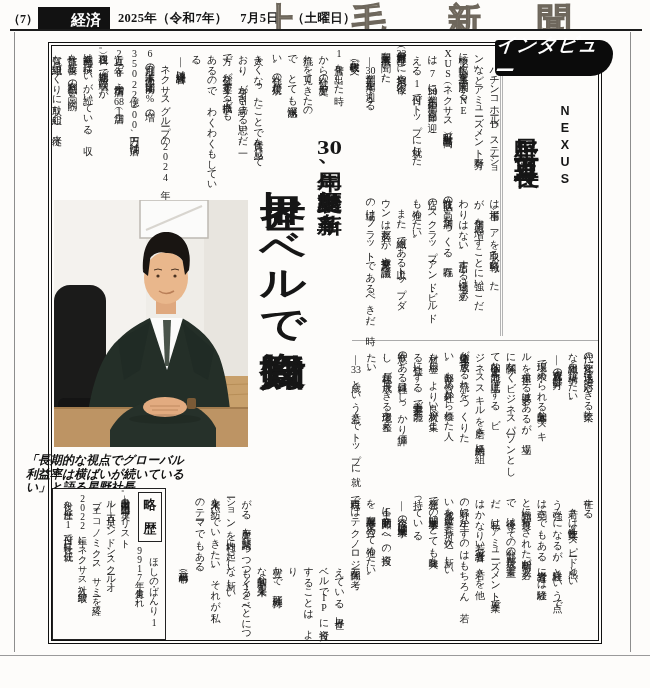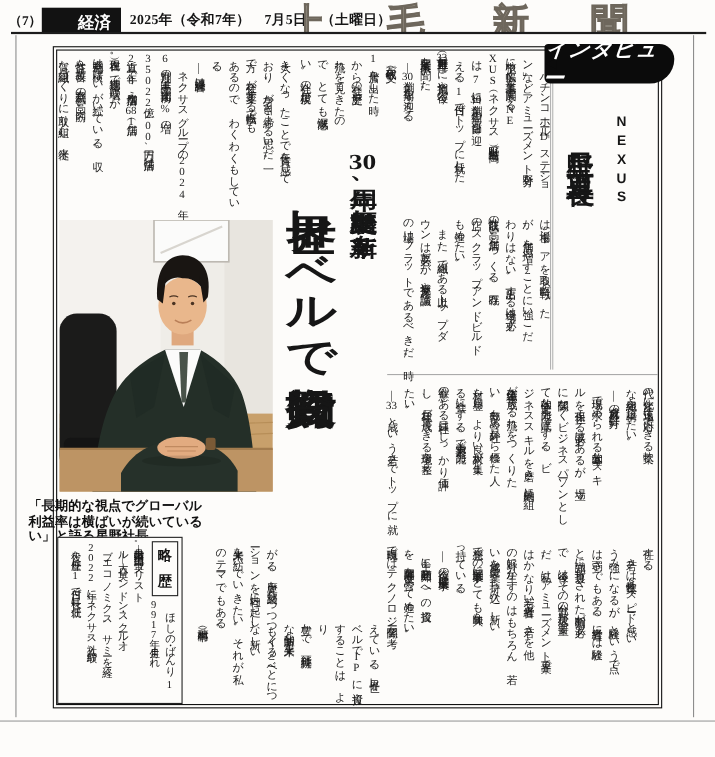--- a/index.html
+++ b/index.html
@@ -52,21 +52,21 @@
          border-right:1px solid #b3b3b3;}
   .namerule{position:absolute;left:352px;top:340px;width:246px;height:1px;background:#aaa;}
   
   .h-sub{position:absolute;left:313px;top:138px;writing-mode:vertical-rl;font-size:25px;font-weight:bold;
          transform:scaleY(.78);transform-origin:top center;letter-spacing:0;}
   .h-main{position:absolute;left:252px;top:168px;writing-mode:vertical-rl;font-size:46px;font-weight:bold;
          transform:scaleY(.78);transform-origin:top center;letter-spacing:-1px;}
   
   .photo{position:absolute;left:54px;top:200px;width:194px;height:247px;}
   .caption{position:absolute;left:26px;top:454px;width:160px;font-family:"Liberation Sans",sans-serif;
-         font-size:12px;font-weight:bold;line-height:13.6px;color:#111;}
+         font-size:12px;font-weight:bold;line-height:13.6px;color:#111;font-style:italic;}
   
   .bio{position:absolute;left:52px;top:488px;width:114px;height:152px;border:1px solid #222;background:#fdfcfa;}
   .bio .cols{position:absolute;right:4px;top:5px;height:140px;display:flex;flex-direction:row-reverse;}
   .bio .cols .col{writing-mode:vertical-rl;height:100%;font-size:9.5px;line-height:14.3px;letter-spacing:-0.9px;}
   .bio .cols .col:nth-child(1){margin-top:57px;}
   .bio .cols .col:nth-child(2){margin-top:52px;}
   .biolabel{position:absolute;right:3px;top:3px;width:24px;height:50px;border:1px solid #222;
          display:flex;flex-direction:column;align-items:center;justify-content:space-around;
          font-size:13px;font-weight:bold;z-index:2;background:#fdfcfa;}
   .byline{position:absolute;left:176px;top:566px;writing-mode:vertical-rl;font-size:10px;letter-spacing:-0.5px;}

